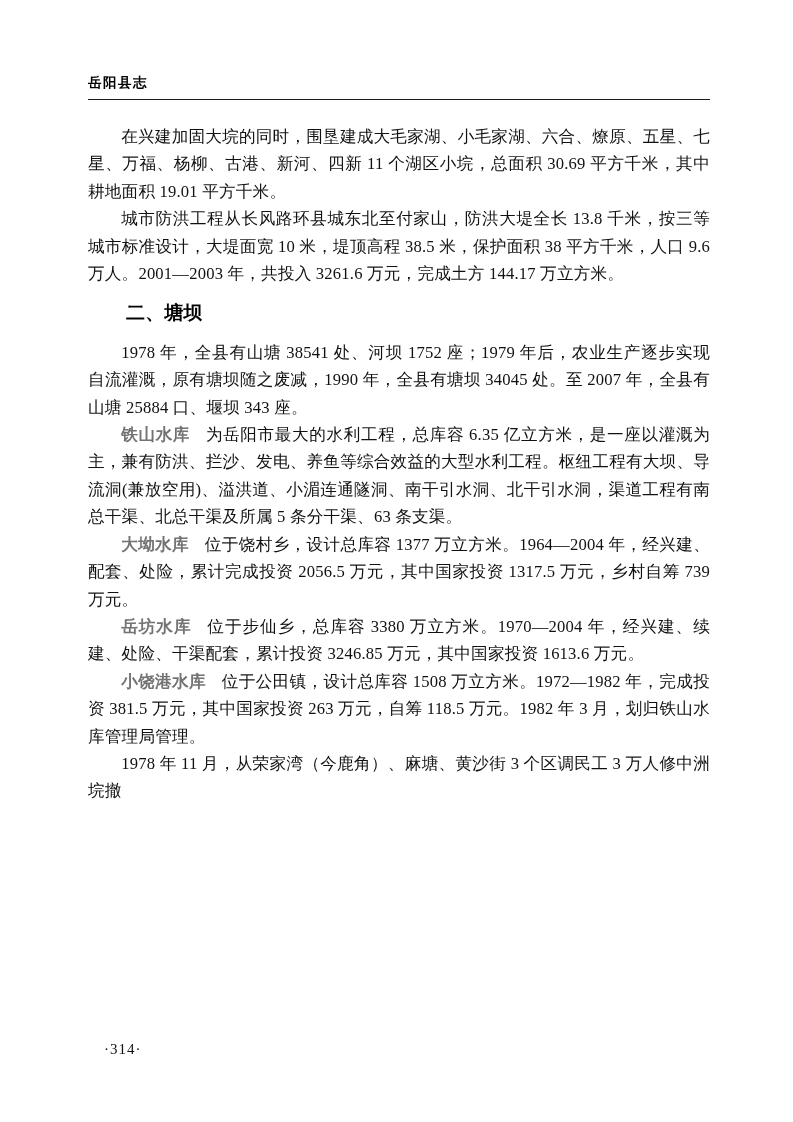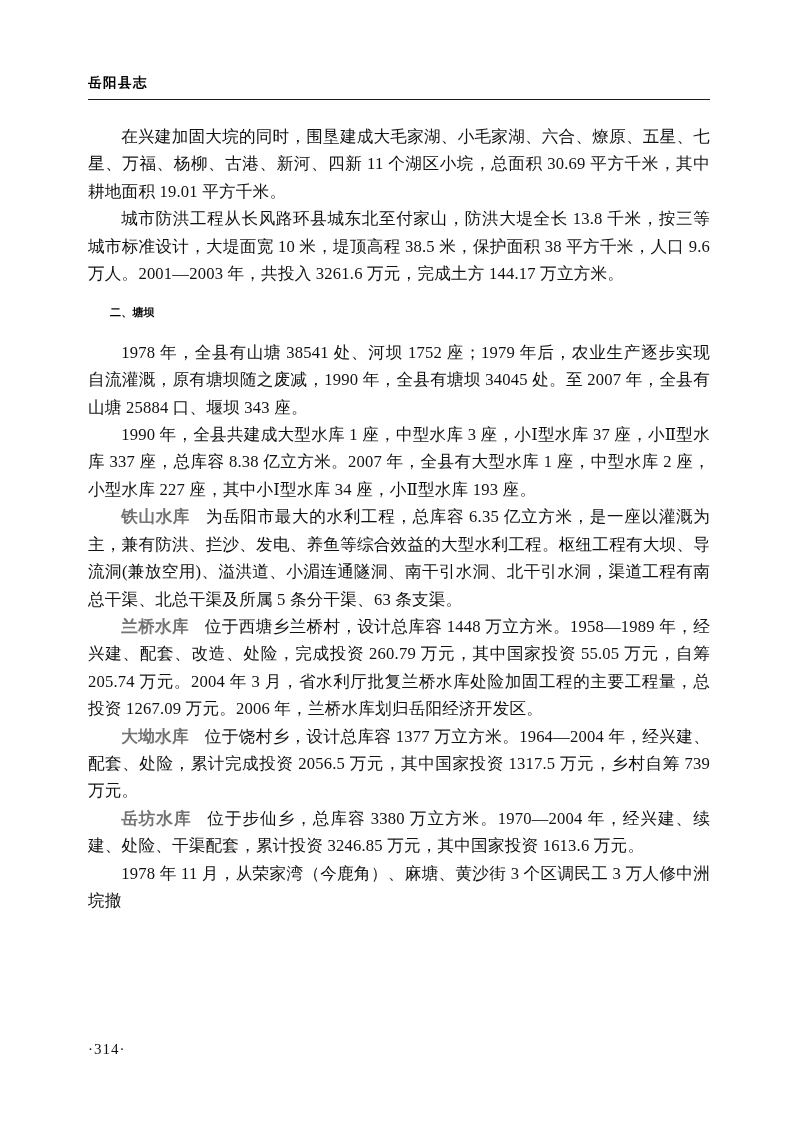--- a/index.html
+++ b/index.html
@@ -36,35 +36,35 @@
     text-justify: inter-character;
     letter-spacing: 0.2px;
     margin-top: 23px;
   }
   .para {
     text-indent: 2em;
     margin: 0;
   }
   .section-heading {
     font-family: "Liberation Sans", "DejaVu Sans", sans-serif;
-    font-size: 11px;
+    font-size: 19px;
     font-weight: bold;
     text-indent: 2em;
     margin: 12px 0 12px 0;
     color: #000;
   }
   .lead {
     font-family: "Liberation Sans", "DejaVu Sans", sans-serif;
     font-weight: bold;
     padding-right: 0.95em;
     color: #737373;
   }
   .page-footer {
     position: absolute;
-    left: 88px;
+    left: 104px;
     bottom: 64px;
     font-size: 15px;
     letter-spacing: 1px;
     color: #111;
   }
 </style>
 </head>
 <body>
 
 <div class="page">
@@ -72,25 +72,24 @@
   <header class="page-header">
     <div class="header-title">岳阳县志</div>
     <hr class="header-rule">
   </header>
 
   <main class="page-body" id="page-body">
       <p class="para">在兴建加固大垸的同时，围垦建成大毛家湖、小毛家湖、六合、燎原、五星、七星、万福、杨柳、古港、新河、四新 11 个湖区小垸，总面积 30.69 平方千米，其中耕地面积 19.01 平方千米。</p>
       <p class="para">城市防洪工程从长风路环县城东北至付家山，防洪大堤全长 13.8 千米，按三等城市标准设计，大堤面宽 10 米，堤顶高程 38.5 米，保护面积 38 平方千米，人口 9.6 万人。2001—2003 年，共投入 3261.6 万元，完成土方 144.17 万立方米。</p>
       <h3 class="section-heading">二、塘坝</h3>
       <p class="para">1978 年，全县有山塘 38541 处、河坝 1752 座；1979 年后，农业生产逐步实现自流灌溉，原有塘坝随之废减，1990 年，全县有塘坝 34045 处。至 2007 年，全县有山塘 25884 口、堰坝 343 座。</p>
-      <p class="para">1990 年，全县共建成大型水库 1 座，中型水库 3 座，小Ⅰ型水库 37 座，小Ⅱ型水库 337 座，总库容 8.38 亿立方米。2007 年，全县有大型水库 1 座，中型水库 2 座，小型水库 227 座，其中小Ⅰ型水库 34 座，小Ⅱ型水库 193 座。</p>
       <p class="para"><strong class="lead">铁山水库</strong><span>为岳阳市最大的水利工程，总库容 6.35 亿立方米，是一座以灌溉为主，兼有防洪、拦沙、发电、养鱼等综合效益的大型水利工程。枢纽工程有大坝、导流洞(兼放空用)、溢洪道、小湄连通隧洞、南干引水洞、北干引水洞，渠道工程有南总干渠、北总干渠及所属 5 条分干渠、63 条支渠。</span></p>
-      <p class="para"><strong class="lead">兰桥水库</strong><span>位于西塘乡兰桥村，设计总库容 1448 万立方米。1958—1989 年，经兴建、配套、改造、处险，完成投资 260.79 万元，其中国家投资 55.05 万元，自筹 205.74 万元。2004 年 3 月，省水利厅批复兰桥水库处险加固工程的主要工程量，总投资 1267.09 万元。2006 年，兰桥水库划归岳阳经济开发区。</span></p>
       <p class="para"><strong class="lead">大坳水库</strong><span>位于饶村乡，设计总库容 1377 万立方米。1964—2004 年，经兴建、配套、处险，累计完成投资 2056.5 万元，其中国家投资 1317.5 万元，乡村自筹 739 万元。</span></p>
       <p class="para"><strong class="lead">岳坊水库</strong><span>位于步仙乡，总库容 3380 万立方米。1970—2004 年，经兴建、续建、处险、干渠配套，累计投资 3246.85 万元，其中国家投资 1613.6 万元。</span></p>
+      <p class="para"><strong class="lead">小饶港水库</strong><span>位于公田镇，设计总库容 1508 万立方米。1972—1982 年，完成投资 381.5 万元，其中国家投资 263 万元，自筹 118.5 万元。1982 年 3 月，划归铁山水库管理局管理。</span></p>
       <p class="para">1978 年 11 月，从荣家湾（今鹿角）、麻塘、黄沙街 3 个区调民工 3 万人修中洲垸撤</p>
     </main>
 
   <footer class="page-footer">
     <span>·314·</span>
   </footer>
 
 </div>
 
 </body></html>

